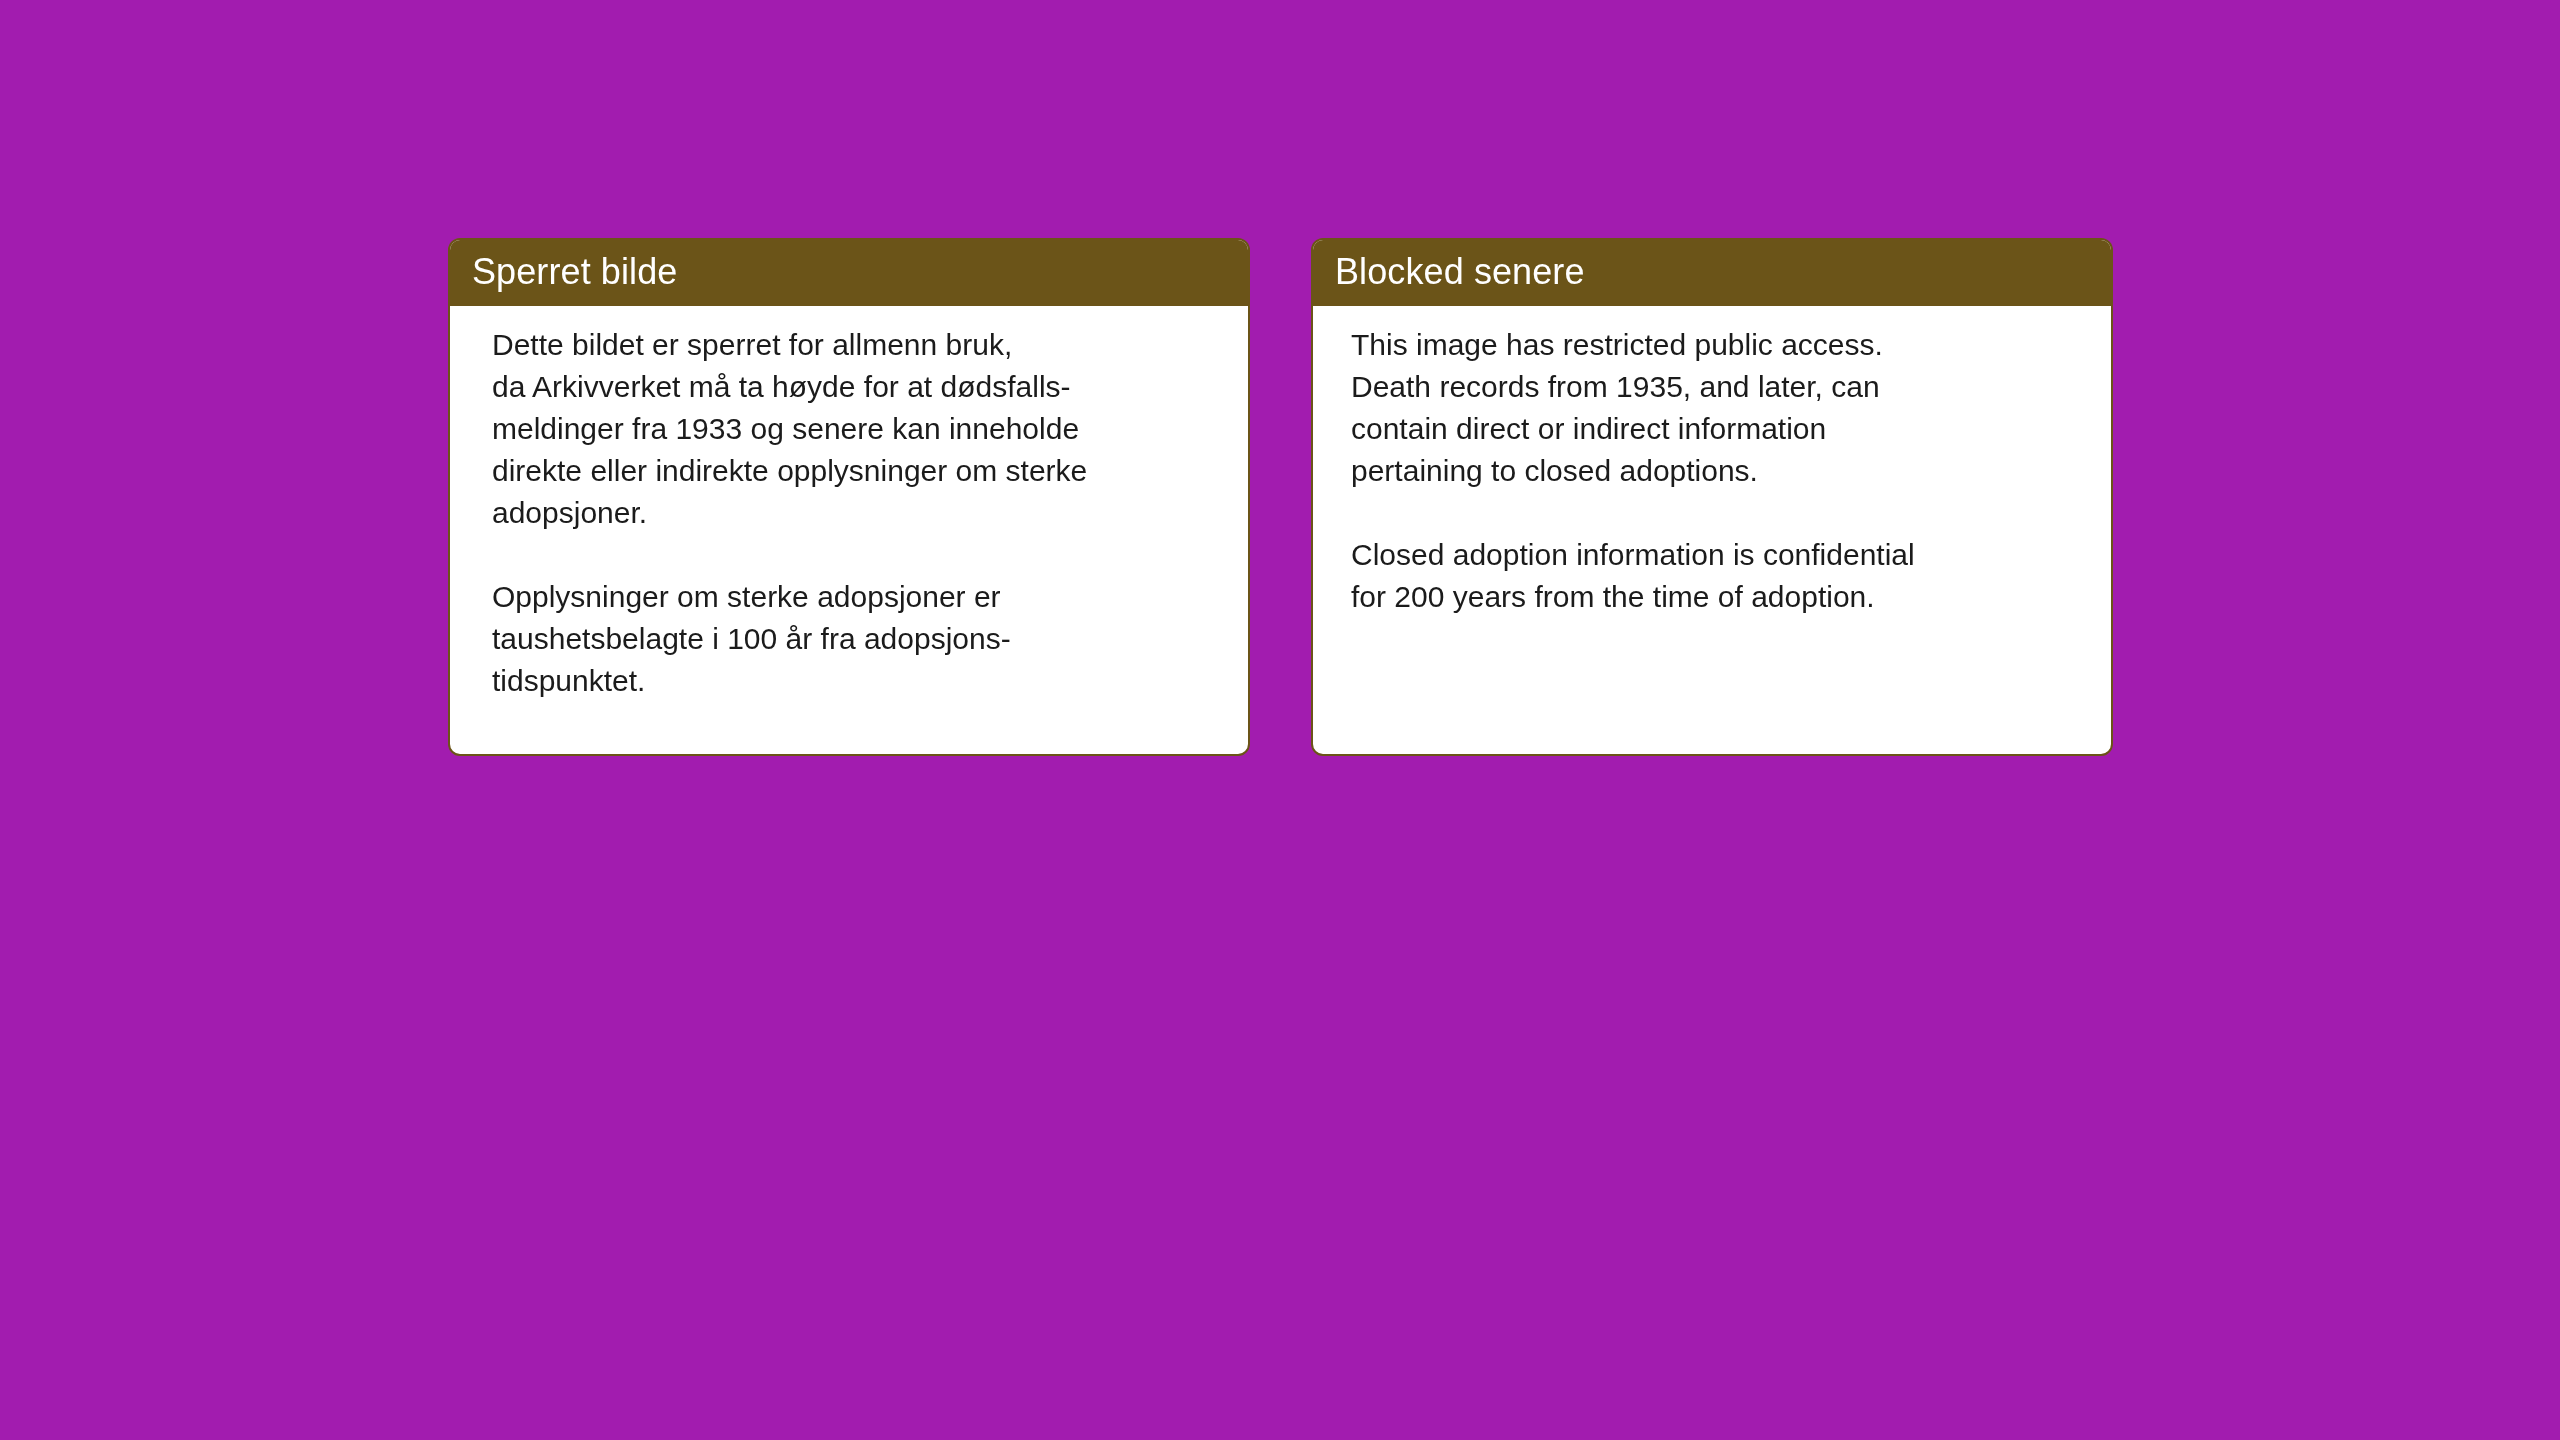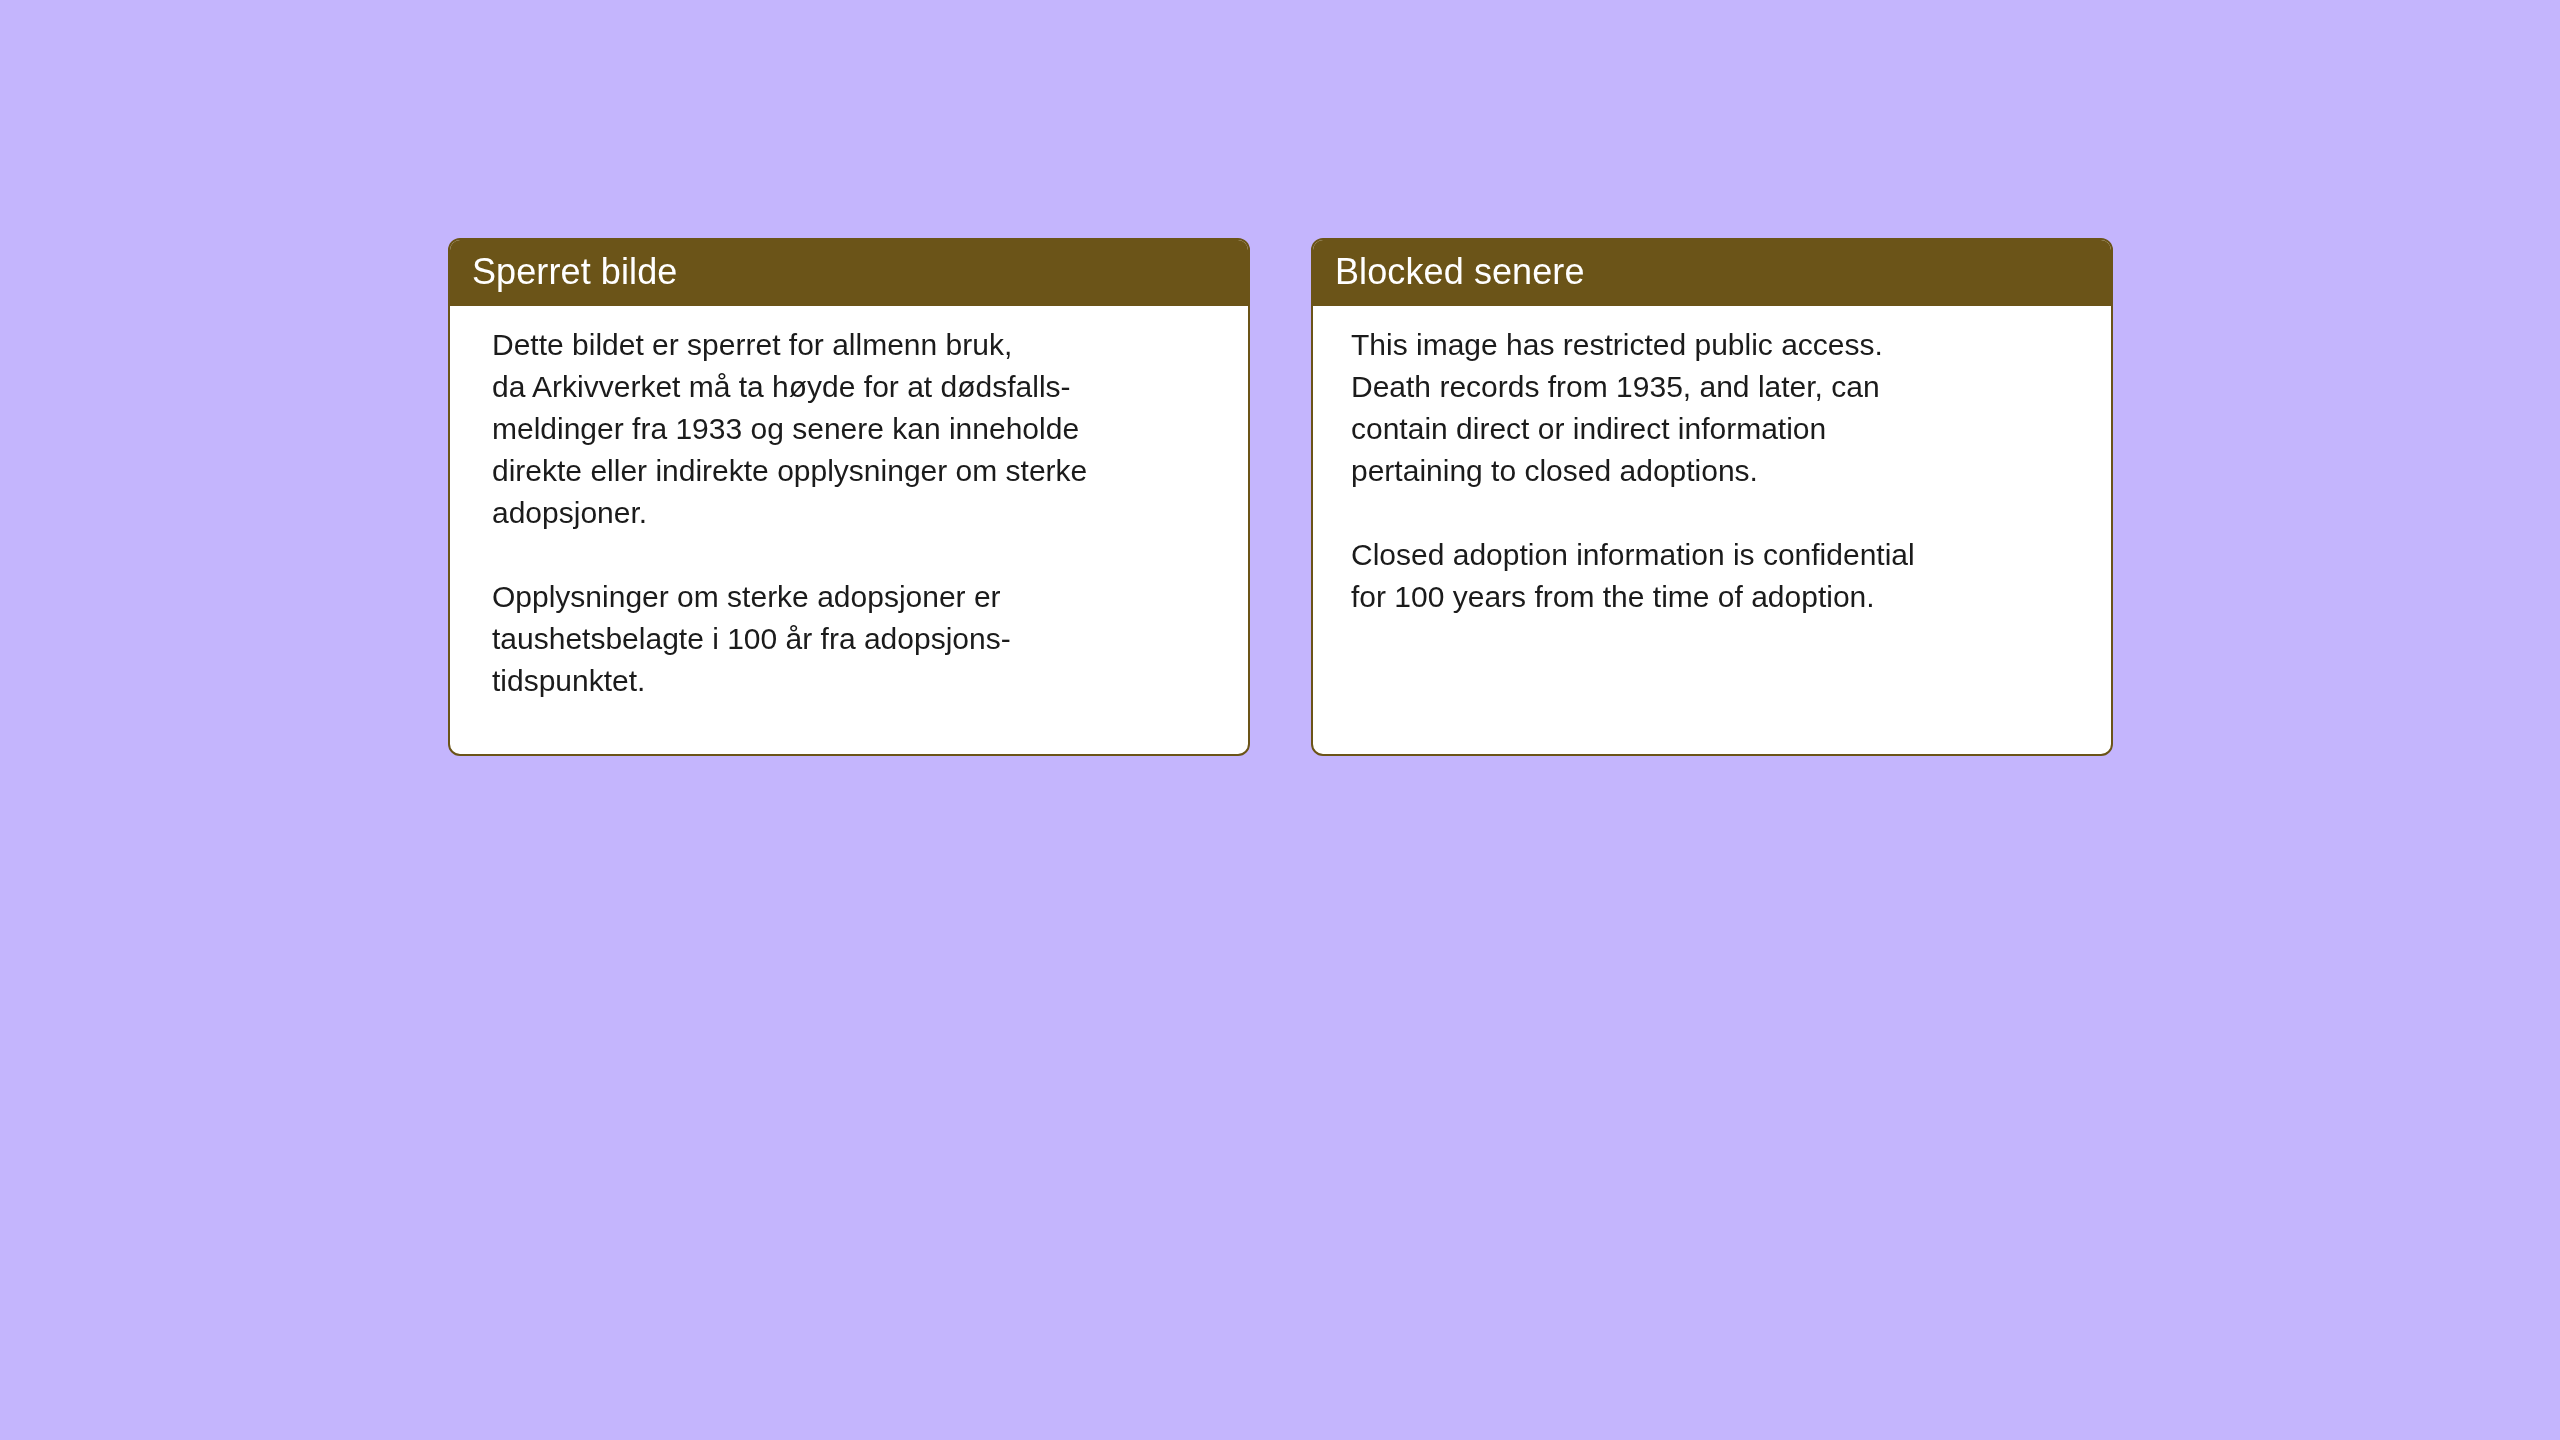--- a/index.html
+++ b/index.html
@@ -11,21 +11,21 @@
     overflow: hidden;
   }
   body {
     font-family: "Liberation Sans", sans-serif;
     -webkit-font-smoothing: antialiased;
   }
   .stage {
     position: relative;
     width: 2560px;
     height: 1440px;
-    background: #c4b5fd;
+    background: #a21caf;
   }
   .panel {
     position: absolute;
     background: #ffffff;
     border: 2px solid #6b5418;
     border-radius: 12px;
     box-sizing: border-box;
     overflow: hidden;
   }
   .panel-header {
@@ -80,16 +80,16 @@
   </div>
 
   <div class="panel" id="panel-en">
     <div class="panel-header">Blocked senere</div>
     <div class="panel-body">This image has restricted public access.
 Death records from 1935, and later, can
 contain direct or indirect information
 pertaining to closed adoptions.
 
 Closed adoption information is confidential
-for 100 years from the time of adoption.</div>
+for 200 years from the time of adoption.</div>
   </div>
 
 </div>
 
 </body></html>

